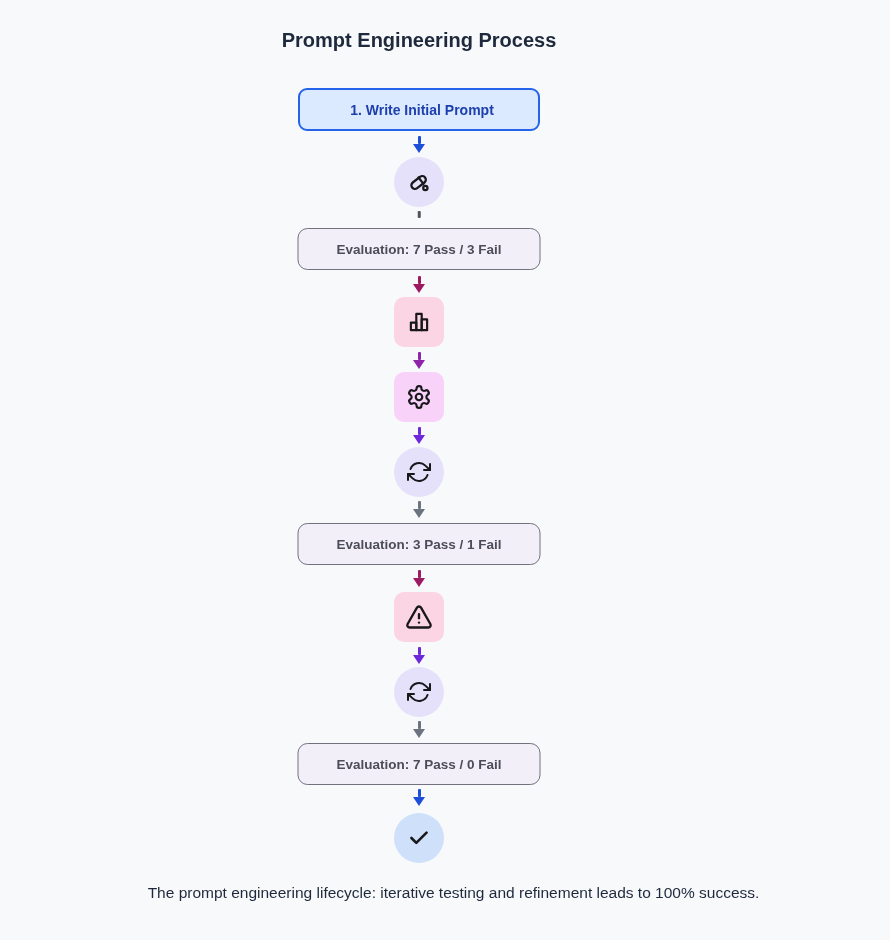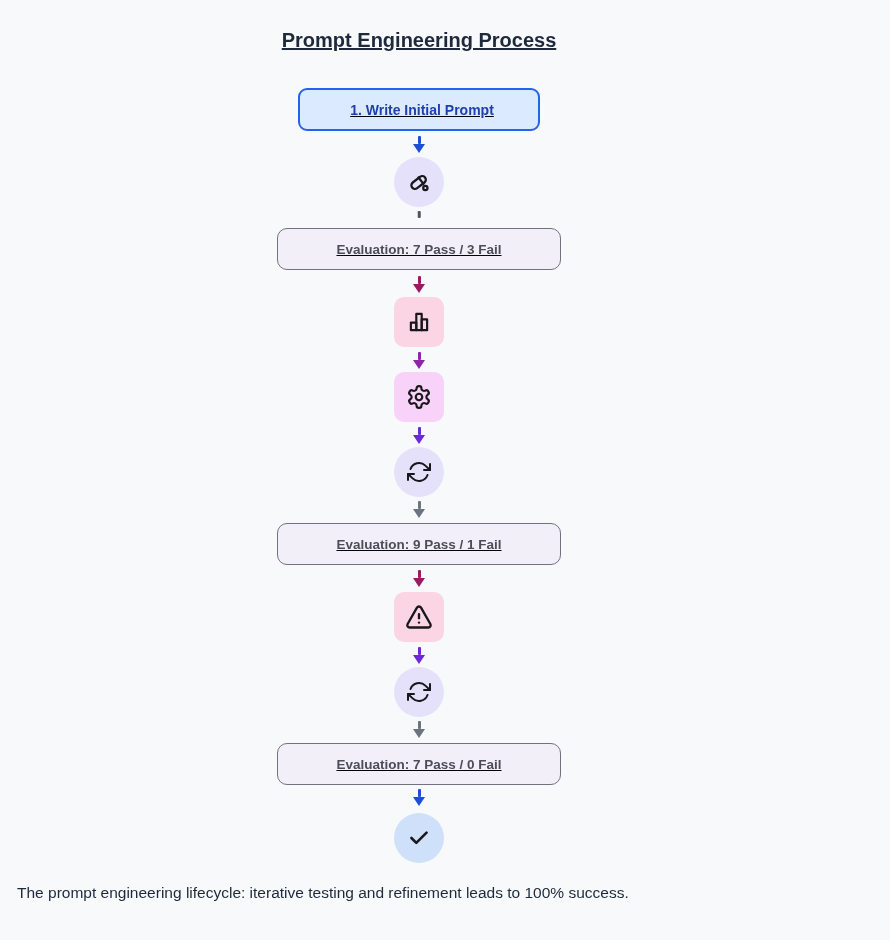--- a/index.html
+++ b/index.html
@@ -2,41 +2,41 @@
 <html style="--background: #f8f9fb; --title-text: #1e293b; --caption-text: #1e293b; --start-fill: #dbeafe; --start-border: #2563eb; --start-text: #1e40af; --eval-fill: #f2eff8; --eval-border: #717180; --eval-text: #4d4d59; --icon-circle-lavender: #e5e1fb; --icon-square-pink: #fbd5e4; --icon-square-fuchsia: #f8d2f9; --icon-circle-blue: #cfe0fa; --icon-stroke: #18181b; --arrow-blue: #1d4ed8; --arrow-magenta: #9b1a62; --arrow-purple: #8e24aa; --arrow-violet: #6d28d9; --arrow-gray: #6b7280; --dash-gray: #52525b;"><head>
 <meta charset="utf-8">
 <style>
   html,body { margin:0; padding:0; background:var(--background,#f8f9fb); }
   .canvas {
     position:relative; width:890px; height:940px;
     background:var(--background,#f8f9fb);
     font-family:"Liberation Sans", sans-serif;
     overflow:hidden;
   }
-  .flow-item { position:absolute; left:419px; transform:translateX(-50%);text-decoration:underline; }
+  .flow-item { position:absolute; left:419px; transform:translateX(-50%); }
 
   .title {
     top:29px; white-space:nowrap;
     font-size:20px; font-weight:600; color:var(--title-text,#1e293b);
   }
 
   .start-node {
     top:88px; width:242px; height:43px; box-sizing:border-box;
     background:var(--start-fill,#dbeafe);
     border:2px solid var(--start-border,#2563eb);
     border-radius:9px;
     display:flex; align-items:center; justify-content:center;padding-left:6px;
   }
   .start-node .label {
     font-size:14px; font-weight:700; color:var(--start-text,#1e40af);
     white-space:nowrap;
   }
 
   .eval-node {
-    width:284px; height:42px; box-sizing:border-box;
+    width:243px; height:42px; box-sizing:border-box;
     background:var(--eval-fill,#f2eff8);
     border:1.5px solid var(--eval-border,#717180);
     border-radius:10px;
     display:flex; align-items:center; justify-content:center;
   }
   .eval-node .label {
     font-size:13.5px; font-weight:700; color:var(--eval-text,#4d4d59);
     white-space:nowrap;
   }
 
@@ -68,21 +68,21 @@
   .c-blue    { color:var(--arrow-blue,#1d4ed8); }
   .c-magenta { color:var(--arrow-magenta,#9b1a62); }
   .c-purple  { color:var(--arrow-purple,#8e24aa); }
   .c-violet  { color:var(--arrow-violet,#6d28d9); }
   .c-gray    { color:var(--arrow-gray,#6b7280); }
 
   .dash { width:2.5px; height:7px; background:var(--dash-gray,#52525b); border-radius:1px; }
 
   .caption {
     position:absolute; top:884px; left:0; width:890px; box-sizing:border-box;
-    padding-left:17px; 
+    padding-left:17px; text-align:center;
     font-size:15.5px; font-weight:400; color:var(--caption-text,#1e293b);
   }
 </style>
 </head>
 <body>
 
 <div class="canvas">
 
   <div class="flow-item title">Prompt Engineering Process</div>
 
@@ -146,21 +146,21 @@
       <path d="M3.51 9a9 9 0 0 1 14.85-3.36L23 10M1 14l4.64 4.36A9 9 0 0 0 20.49 15"></path>
     </svg>
   </div>
 
   <div class="flow-item arrow c-gray" style="top:501px">
     <span class="stem"></span>
     <span class="head"></span>
   </div>
 
   <div class="flow-item eval-node" style="top:523px">
-    <span class="label">Evaluation: 9 Pass / 1 Fail</span>
+    <span class="label">Evaluation: 3 Pass / 1 Fail</span>
   </div>
 
   <div class="flow-item arrow c-magenta" style="top:570px">
     <span class="stem"></span>
     <span class="head"></span>
   </div>
 
   <div class="flow-item icon-node shape-square bg-pink" style="top:592px">
     <svg width="28" height="28" viewBox="0 0 24 24">
       <path d="m21.73 18-8-14a2 2 0 0 0-3.48 0l-8 14A2 2 0 0 0 4 21h16a2 2 0 0 0 1.73-3Z"></path>

